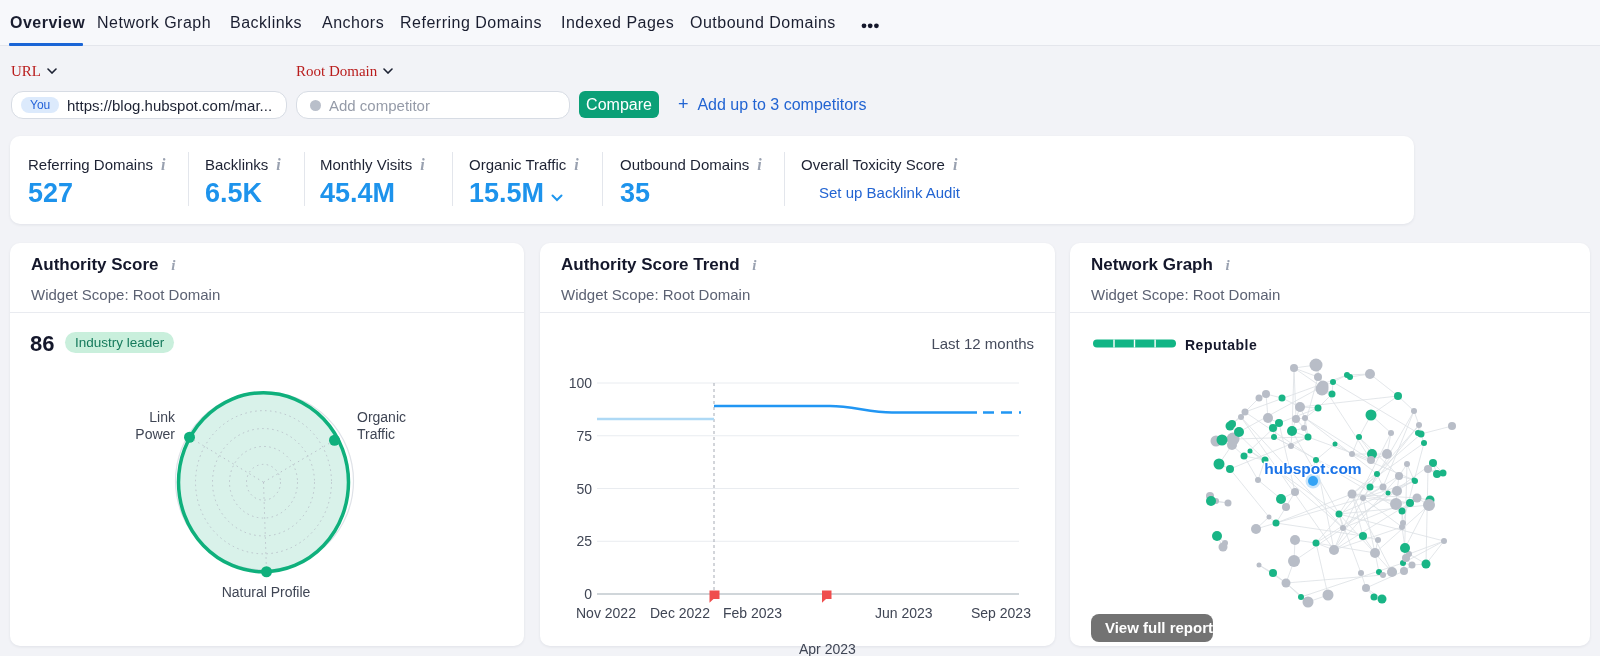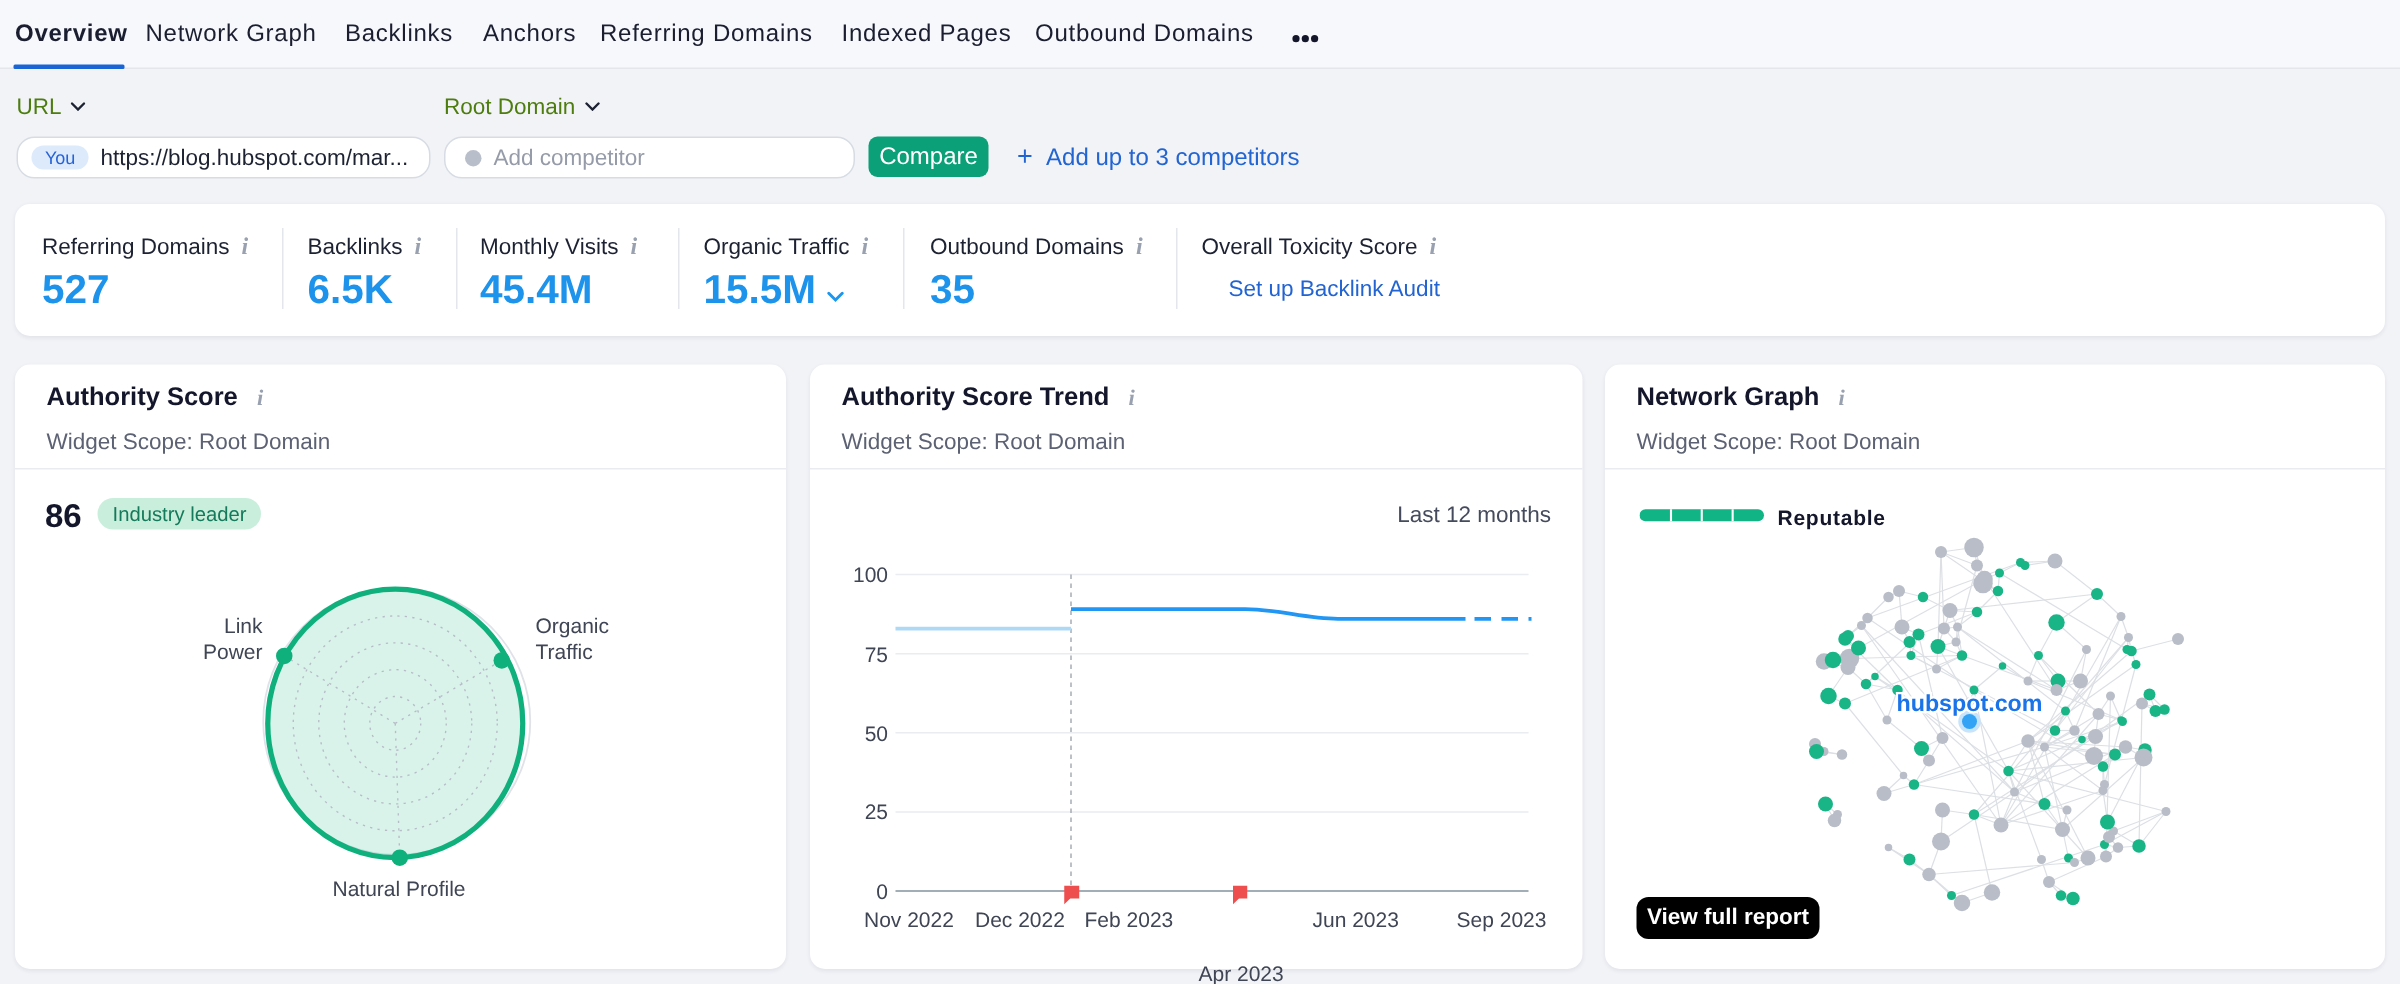--- a/index.html
+++ b/index.html
@@ -3,31 +3,31 @@
 <meta charset="utf-8">
 <style>
 * { margin:0; padding:0; box-sizing:border-box; }
 html,body { width:1600px; height:656px; font-family:"Liberation Sans", sans-serif; background:#f2f3f7; overflow:hidden; }
 #page { position:relative; width:1600px; height:656px; }
 
 #nav { position:absolute; left:0; top:0; width:1600px; height:46px; background:#f7f8fb; border-bottom:1px solid #e4e6ec; }
 .tab { position:absolute; top:14px; font-size:16px; color:#1a1e30; white-space:nowrap; letter-spacing:0.5px; }
 #underline { position:absolute; left:9px; top:43px; width:74px; height:3px; background:#1a65d6; border-radius:1px; }
 
-.sel { position:absolute; top:63px; font-size:15px; color:#4d7c0f; font-weight:500; }
+.sel { position:absolute; top:63px; font-size:15px; color:#b91c1c; font-weight:500;font-family:Liberation Serif, serif; }
 .chev { display:inline-block; margin-left:6px; width:10px; height:6px; vertical-align:2px; }
 .input { position:absolute; top:91px; height:28px; background:#fff; border:1px solid #d7dce4; border-radius:12px; }
 .youpill { position:absolute; left:9px; top:5px; height:16px; line-height:16px; padding:0 9px; background:#dceafc; color:#2563d9; font-size:12px; border-radius:9px; }
 .urltxt { position:absolute; left:55px; top:5px; font-size:15px; color:#1d2233; white-space:nowrap; }
 .graydot { position:absolute; left:13px; top:8px; width:11px; height:11px; border-radius:50%; background:#b9bfca; }
 .placeholder { position:absolute; left:32px; top:5px; font-size:15px; color:#959ba8; }
 #compare { position:absolute; left:579px; top:91px; width:80px; height:27px; background:#0ba077; color:#fff; border-radius:6px; font-size:16px; font-weight:400; text-align:center; line-height:27px; }
 #addcomp { position:absolute; left:678px; top:94px; font-size:16px; color:#2264d2; font-weight:500; }
 
-#stats { position:absolute; left:10px; top:136px; width:1580px; height:88px; background:#fff; border-radius:10px; box-shadow:0 1px 3px rgba(30,35,60,0.08); }
+#stats { position:absolute; left:10px; top:136px; width:1404px; height:88px; background:#fff; border-radius:10px; box-shadow:0 1px 3px rgba(30,35,60,0.08); }
 .stat-label { position:absolute; top:20px; font-size:15px; color:#1d2233; font-weight:500; white-space:nowrap; }
 .stat-value { position:absolute; top:42px; font-size:27px; font-weight:bold; color:#1d93ec; white-space:nowrap; }
 .iicon { font-family:"Liberation Serif", serif; font-style:italic; font-weight:bold; font-size:16px; color:#99a1b0; margin-left:8px; }
 .vdiv { position:absolute; top:16px; height:54px; width:1px; background:#e3e6ec; }
 .statlink { position:absolute; top:48px; font-size:15px; color:#2264d2; }
 
 .card { position:absolute; top:243px; height:403px; background:#fff; border-radius:10px; box-shadow:0 1px 3px rgba(30,35,60,0.08); }
 .card h3 { position:absolute; left:21px; top:12px; font-size:17px; font-weight:bold; color:#14172b; }
 .card .scope { position:absolute; left:21px; top:43px; font-size:15px; color:#5c6273; }
 .card .hdiv { position:absolute; left:0; top:69px; width:100%; height:1px; background:#e9ebf0; }
@@ -35,21 +35,21 @@
 #card2 { left:540px; width:515px; }
 #card3 { left:1070px; width:520px; }
 .score86 { position:absolute; left:20px; top:88px; font-size:22px; font-weight:bold; color:#14172b; }
 .lead-pill { position:absolute; left:55px; top:89px; height:21px; line-height:21px; padding:0 10px; background:#c9efdc; color:#157a5c; font-size:13.5px; border-radius:11px; }
 .rlabel { position:absolute; font-size:14px; color:#3f4554; line-height:17px; }
 #last12 { position:absolute; right:21px; top:92px; font-size:15px; color:#454b5c; }
 .xlab { position:absolute; top:362px; font-size:14px; color:#3f4554; white-space:nowrap; }
 .ylab { position:absolute; font-size:14px; color:#3f4554; text-align:right; width:30px; }
 #meter { position:absolute; left:23px; top:95.5px; }
 #reptxt { position:absolute; left:115px; top:94px; font-size:14px; font-weight:bold; color:#14172b; letter-spacing:0.5px; }
-#viewfull { position:absolute; left:21px; top:355px; width:122px; height:28px; background:#000000; border-radius:8px; color:#fff; font-size:15px; font-weight:bold; text-align:center; line-height:28px; }
+#viewfull { position:absolute; left:21px; top:371px; width:122px; height:28px; background:#737373; border-radius:8px; color:#fff; font-size:15px; font-weight:bold; text-align:right; line-height:28px; }
 </style>
 </head>
 <body>
 <div id="page">
 
   <div id="nav">
     <span class="tab" id="tab-active" style="left:10px;font-weight:bold;">Overview</span>
       <div id="underline"></div>
     <span class="tab" style="left:97px;">Network Graph</span>
     <span class="tab" style="left:230px;">Backlinks</span>

